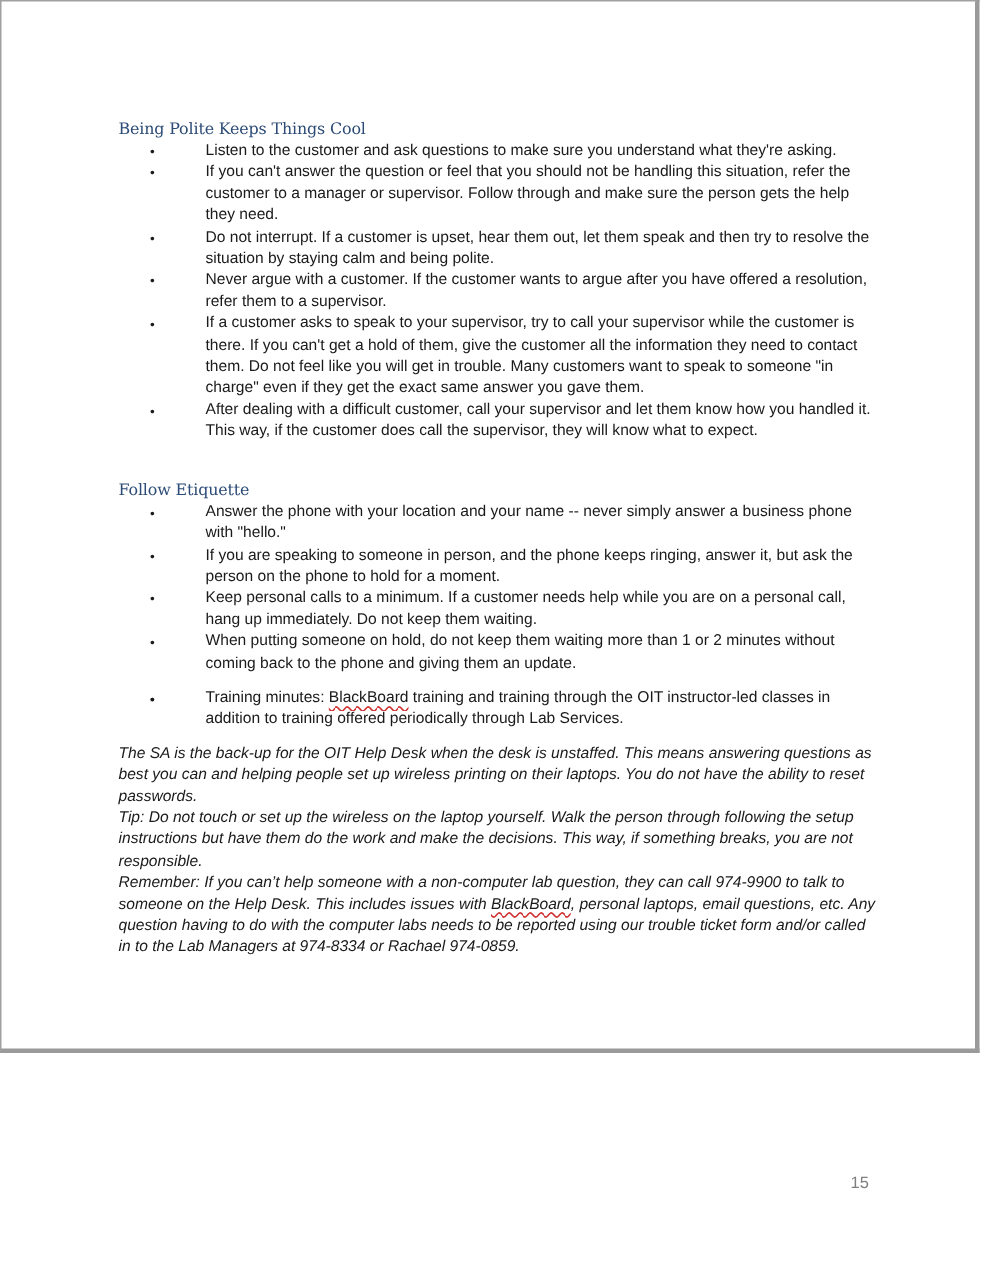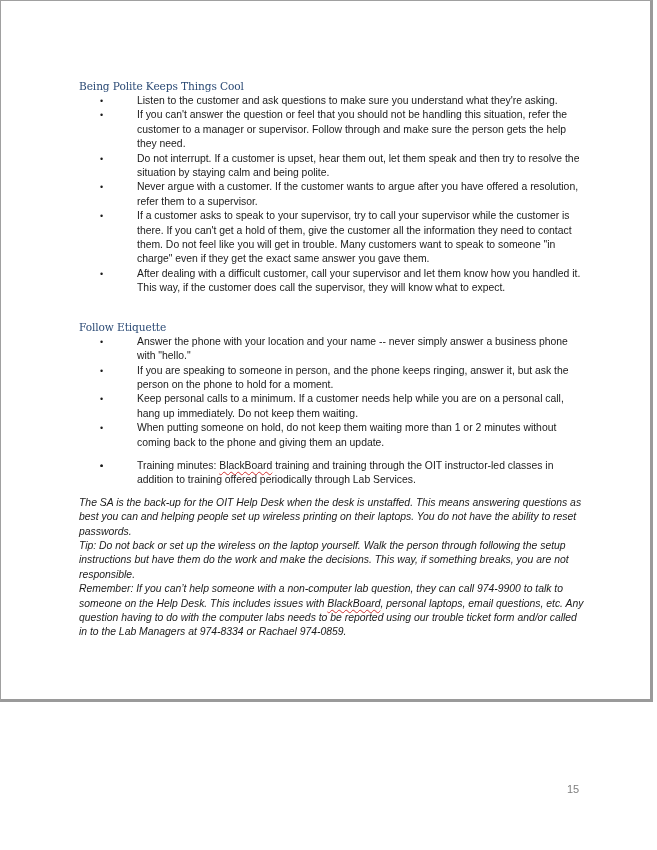--- a/index.html
+++ b/index.html
@@ -68,18 +68,18 @@
     <div class="gap-sm"></div>
 
     <ul>
       <li><span class="bullet">•</span></li>
       <li><span class="bullet">•</span><span>Training minutes: </span><span class="spell">BlackBoard</span><span> training and training through the OIT instructor-led classes in addition to training offered periodically through Lab Services.</span></li>
     </ul>
 
     <div class="gap-xs"></div>
 
     <p>The SA is the back-up for the OIT Help Desk when the desk is unstaffed. This means answering questions as best you can and helping people set up wireless printing on their laptops. You do not have the ability to reset passwords.</p>
-    <p>Tip: Do not back or set up the wireless on the laptop yourself. Walk the person through following the setup instructions but have them do the work and make the decisions. This way, if something breaks, you are not responsible.</p>
+    <p>Tip: Do not touch or set up the wireless on the laptop yourself. Walk the person through following the setup instructions but have them do the work and make the decisions. This way, if something breaks, you are not responsible.</p>
     <p><span>Remember: If you can’t help someone with a non-computer lab question, they can call 974-9900 to talk to someone on the Help Desk. This includes issues with </span><span class="spell">BlackBoard</span><span>, personal laptops, email questions, etc. Any question having to do with the computer labs needs to be reported using our trouble ticket form and/or called in to the Lab Managers at 974-8334 or Rachael 974-0859.</span></p>
   </div>
 
   <div class="page-number">15</div>
 </div>
 
 </body></html>

